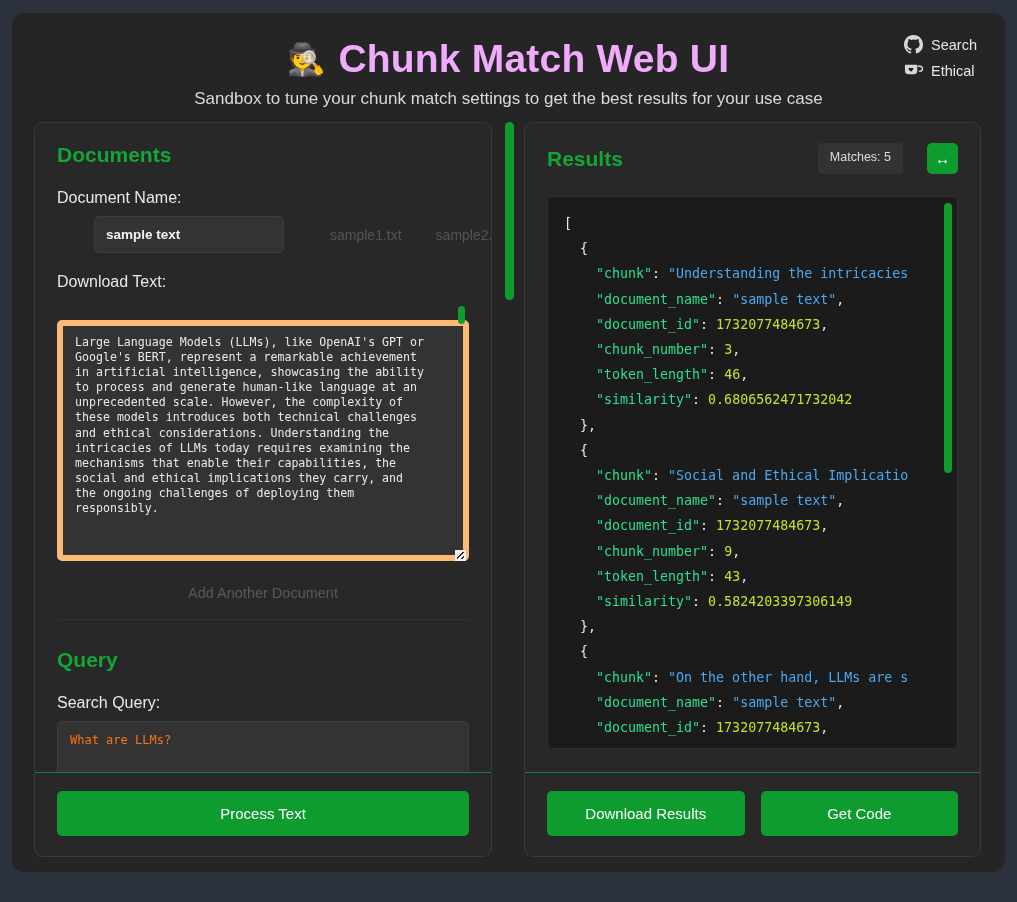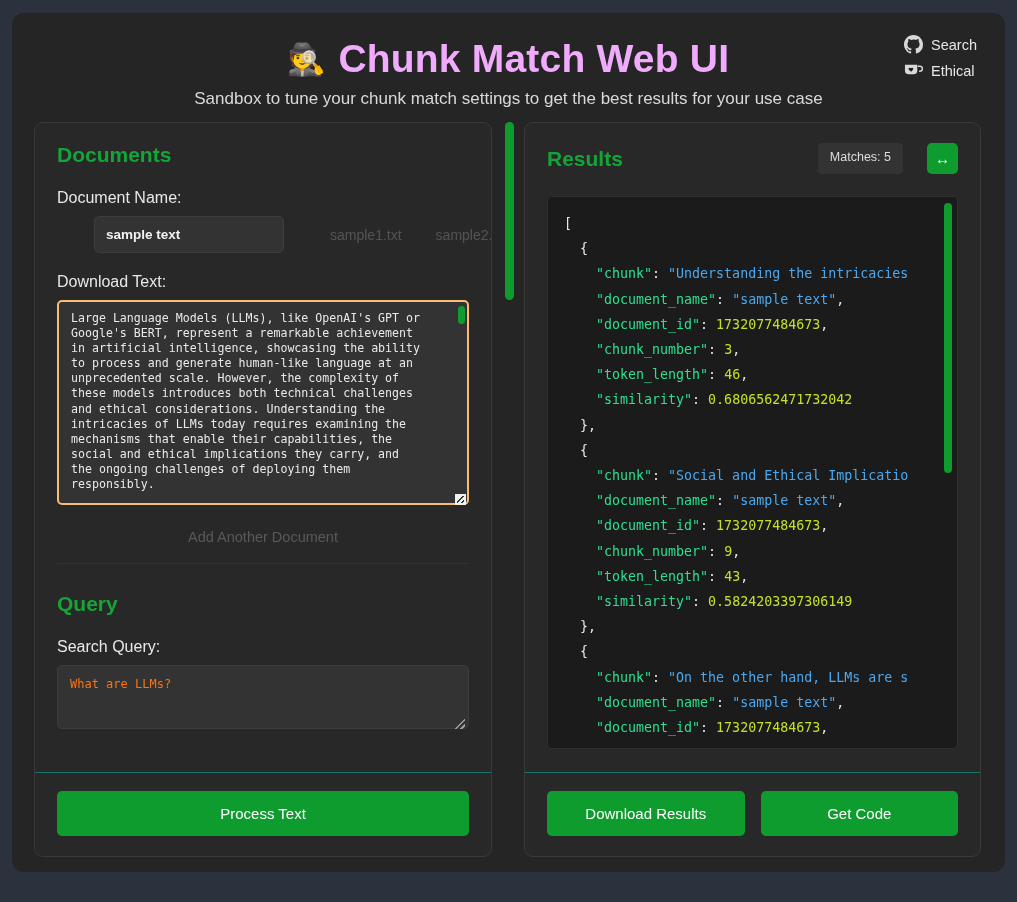--- a/index.html
+++ b/index.html
@@ -149,33 +149,34 @@
     padding: 0 14px;
     margin-left: 32px;
     cursor: pointer;
     user-select: none;
   }
   .file-chip + .file-chip { margin-left: 6px; }
 
   .doc-textarea-wrap { position: relative; }
   .code-area {
     width: 100%;
-    height: 205px;
+    height: 241px;
     background: #333333;
-    border: 2px solid #fdba74;
+    border: 6px solid #fdba74;
     border-radius: 5px;
     color: #e9e9e9;
     font-family: "DejaVu Sans Mono", monospace;
     font-size: 11.6px;
     line-height: 15.1px;
     padding: 9px 12px;
     resize: none;
     outline: none;
     overflow: hidden;
     white-space: pre-wrap;
+    margin-top: 20px;
   }
   .resize-grip {
     position: absolute;
     right: 3px;
     bottom: 4px;
     width: 11px;
     height: 11px;
     background: #f0f0f0;
     cursor: nwse-resize;
   }

